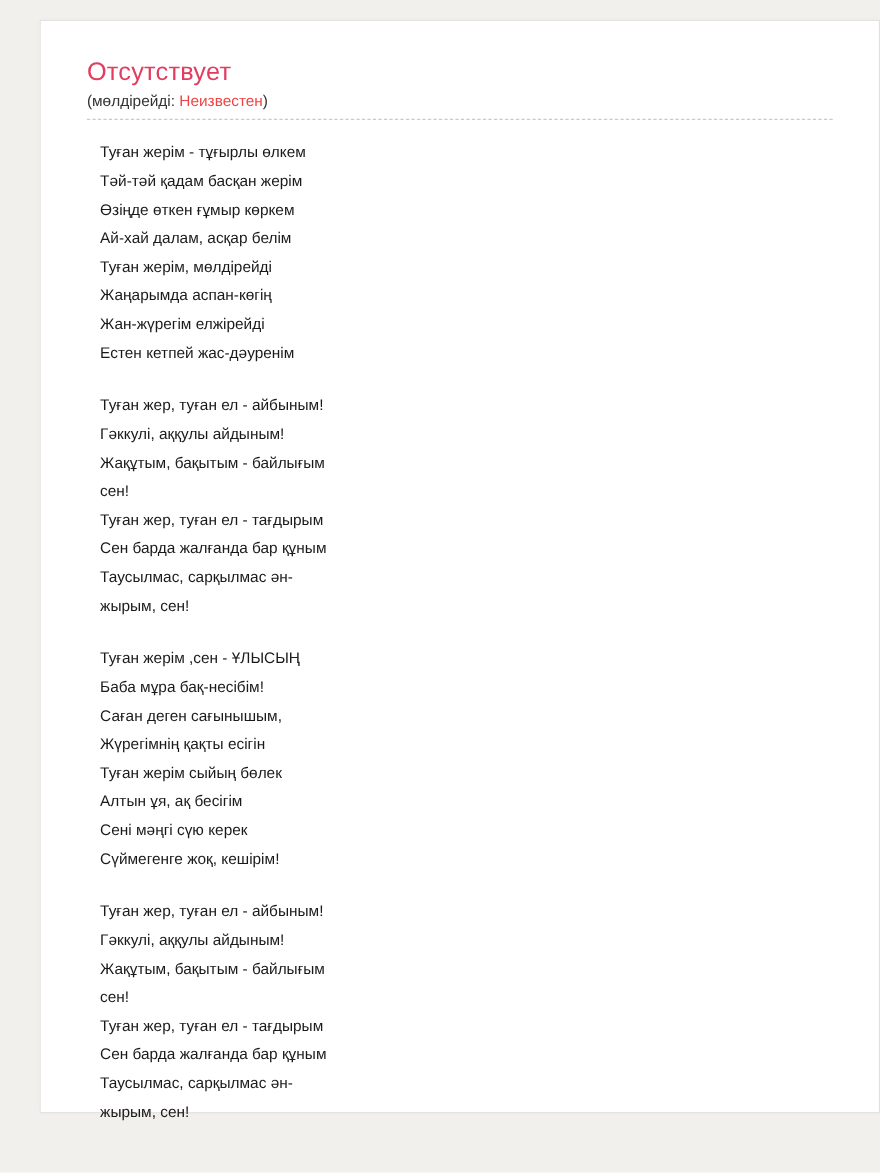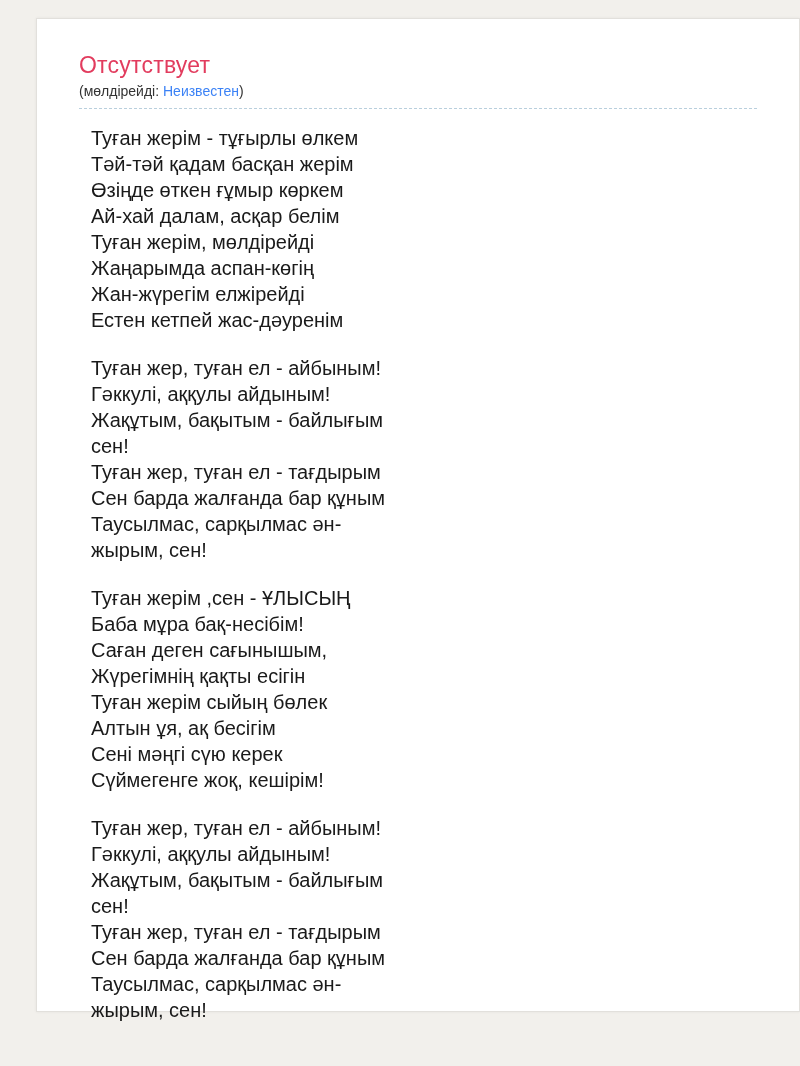--- a/index.html
+++ b/index.html
@@ -52,25 +52,25 @@
     letter-spacing: 0.2px;
   }
   .artist-line {
     font-size: 14px;
     color: #333333;
     padding-bottom: 9px;
     border-bottom: 1px dashed #b9cfdd;
     margin-bottom: 16px;
   }
   .artist-link {
-    color: #3b82f6;
+    color: #ef4444;
     text-decoration: none;
   }
   .lyrics {
-    font-size: 20px;
+    font-size: 14px;
     line-height: 26px;
     color: #1a1a1a;
     white-space: pre-wrap;
     padding-left: 12px;
   }
   .lyrics-block {
     margin-bottom: 22px;
   }
   .lyrics-block:last-child {
     margin-bottom: 0;

